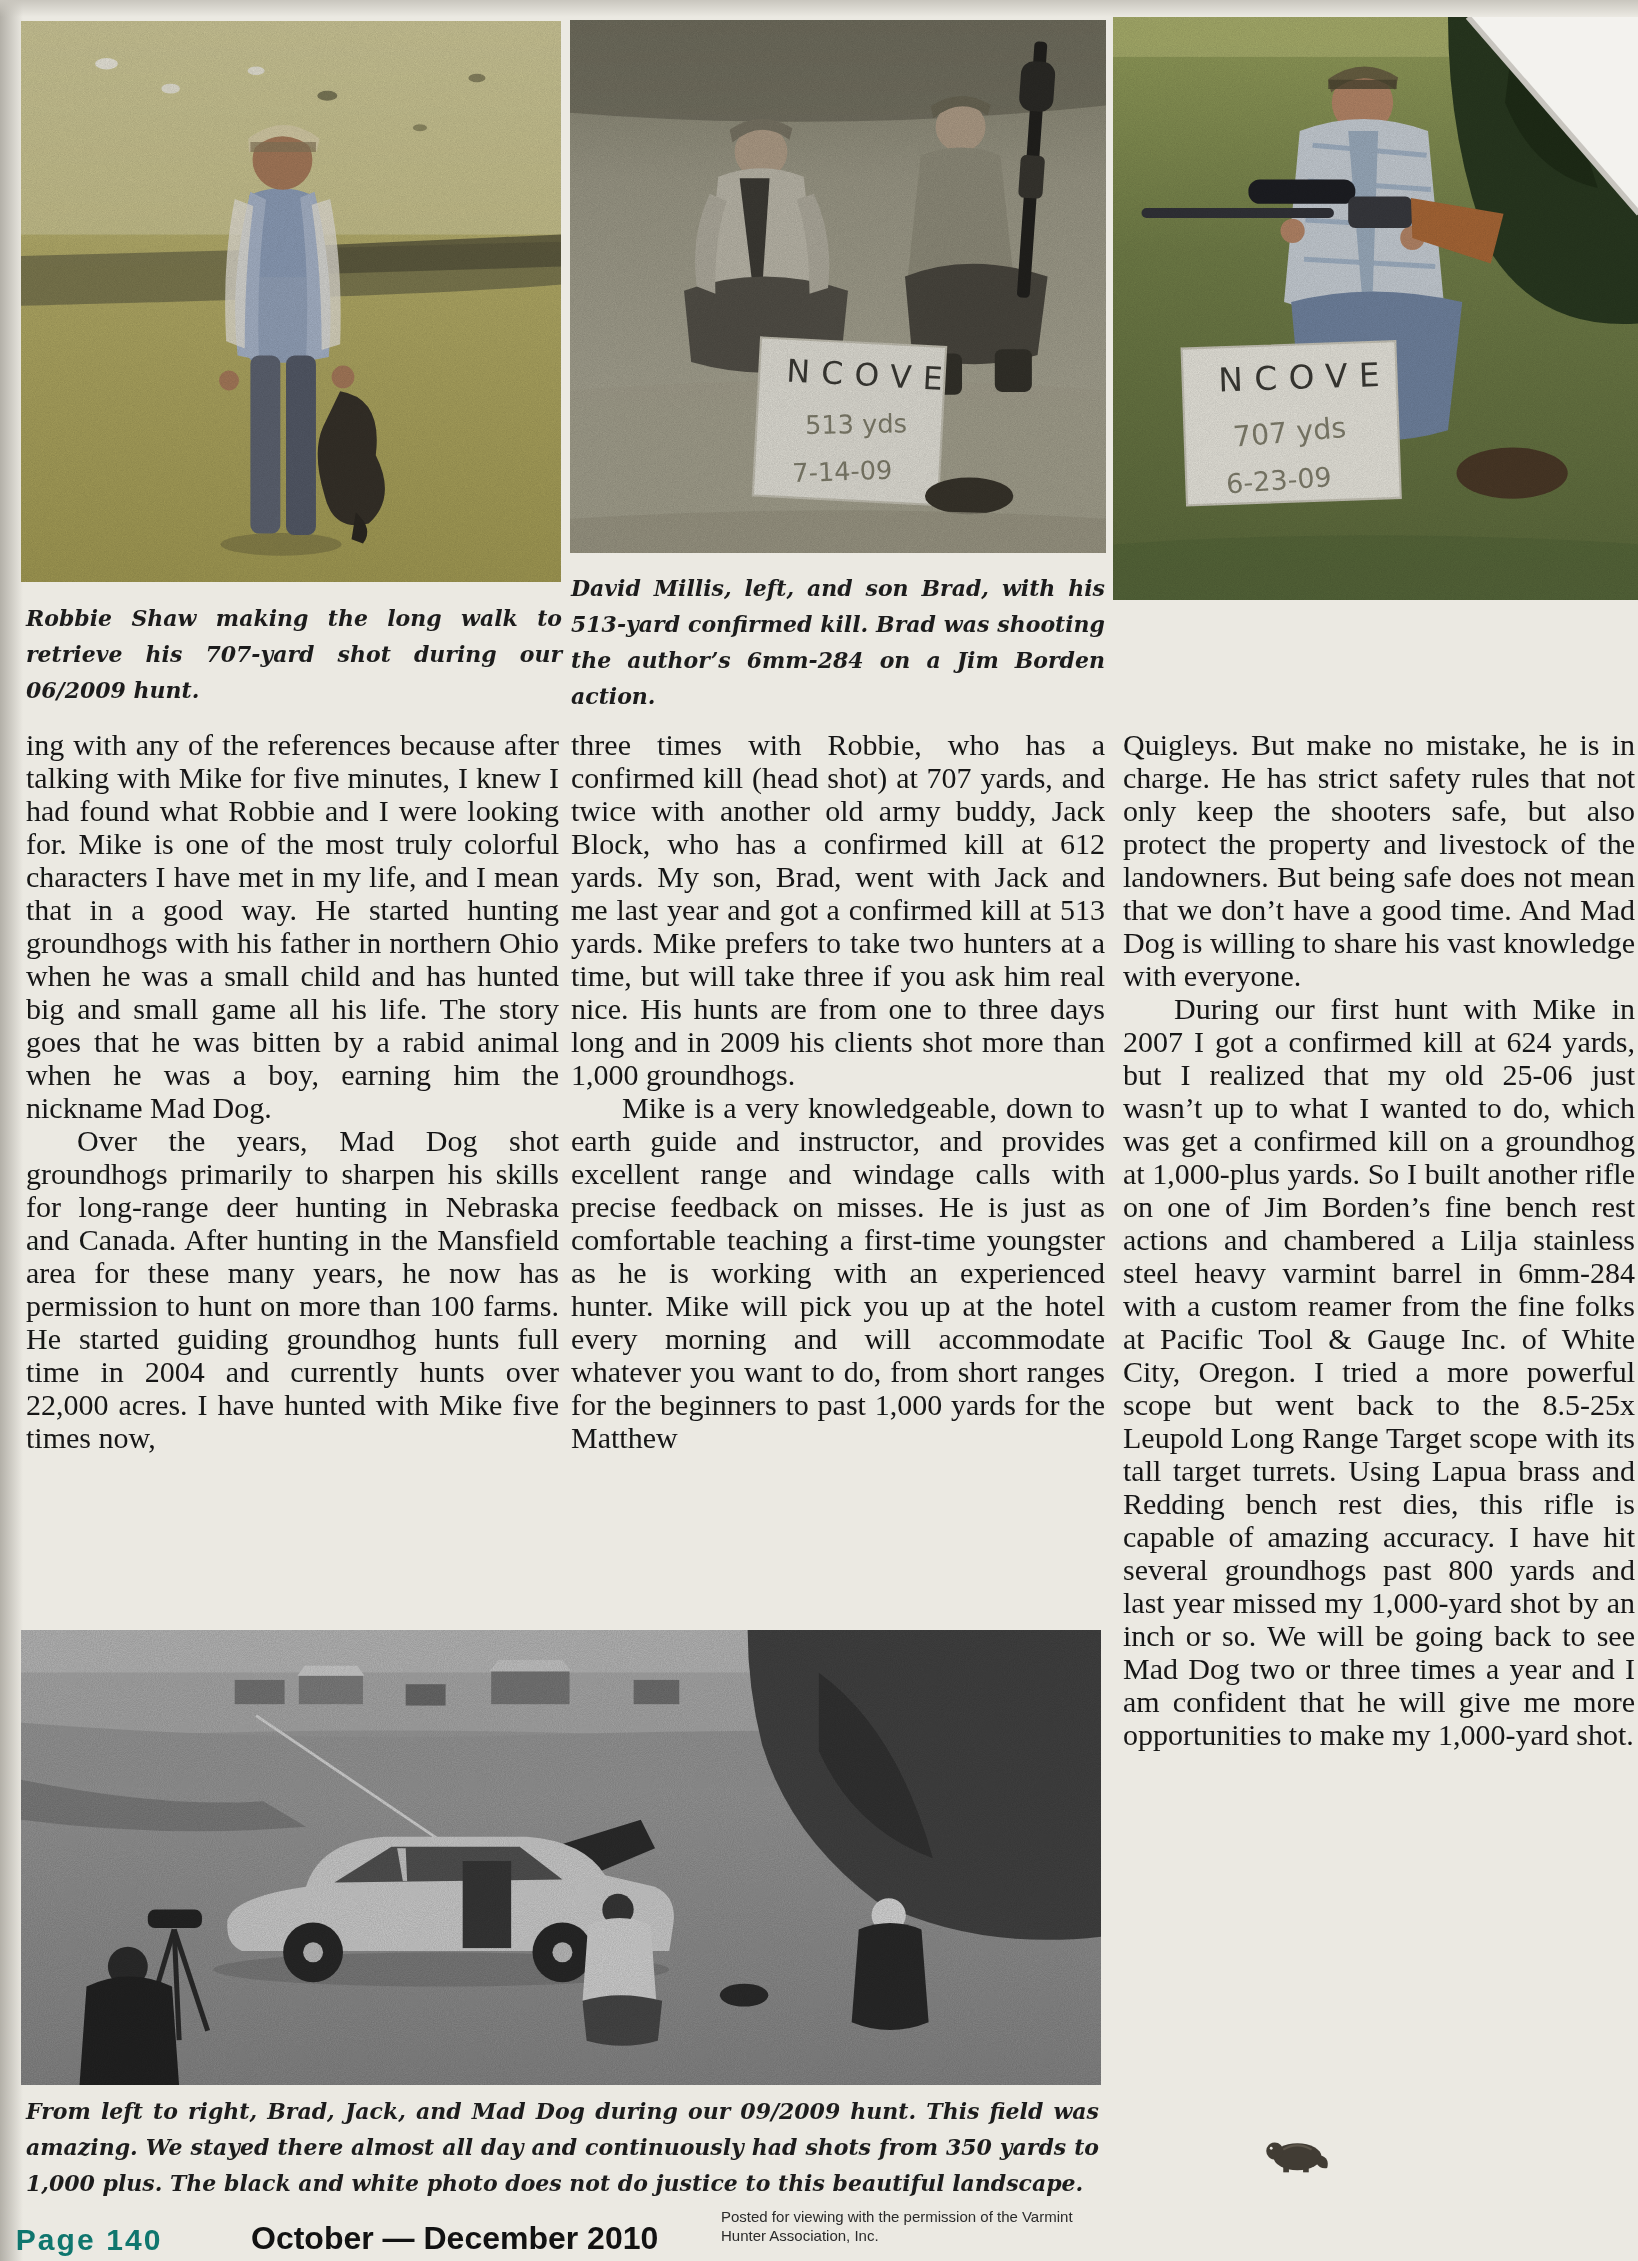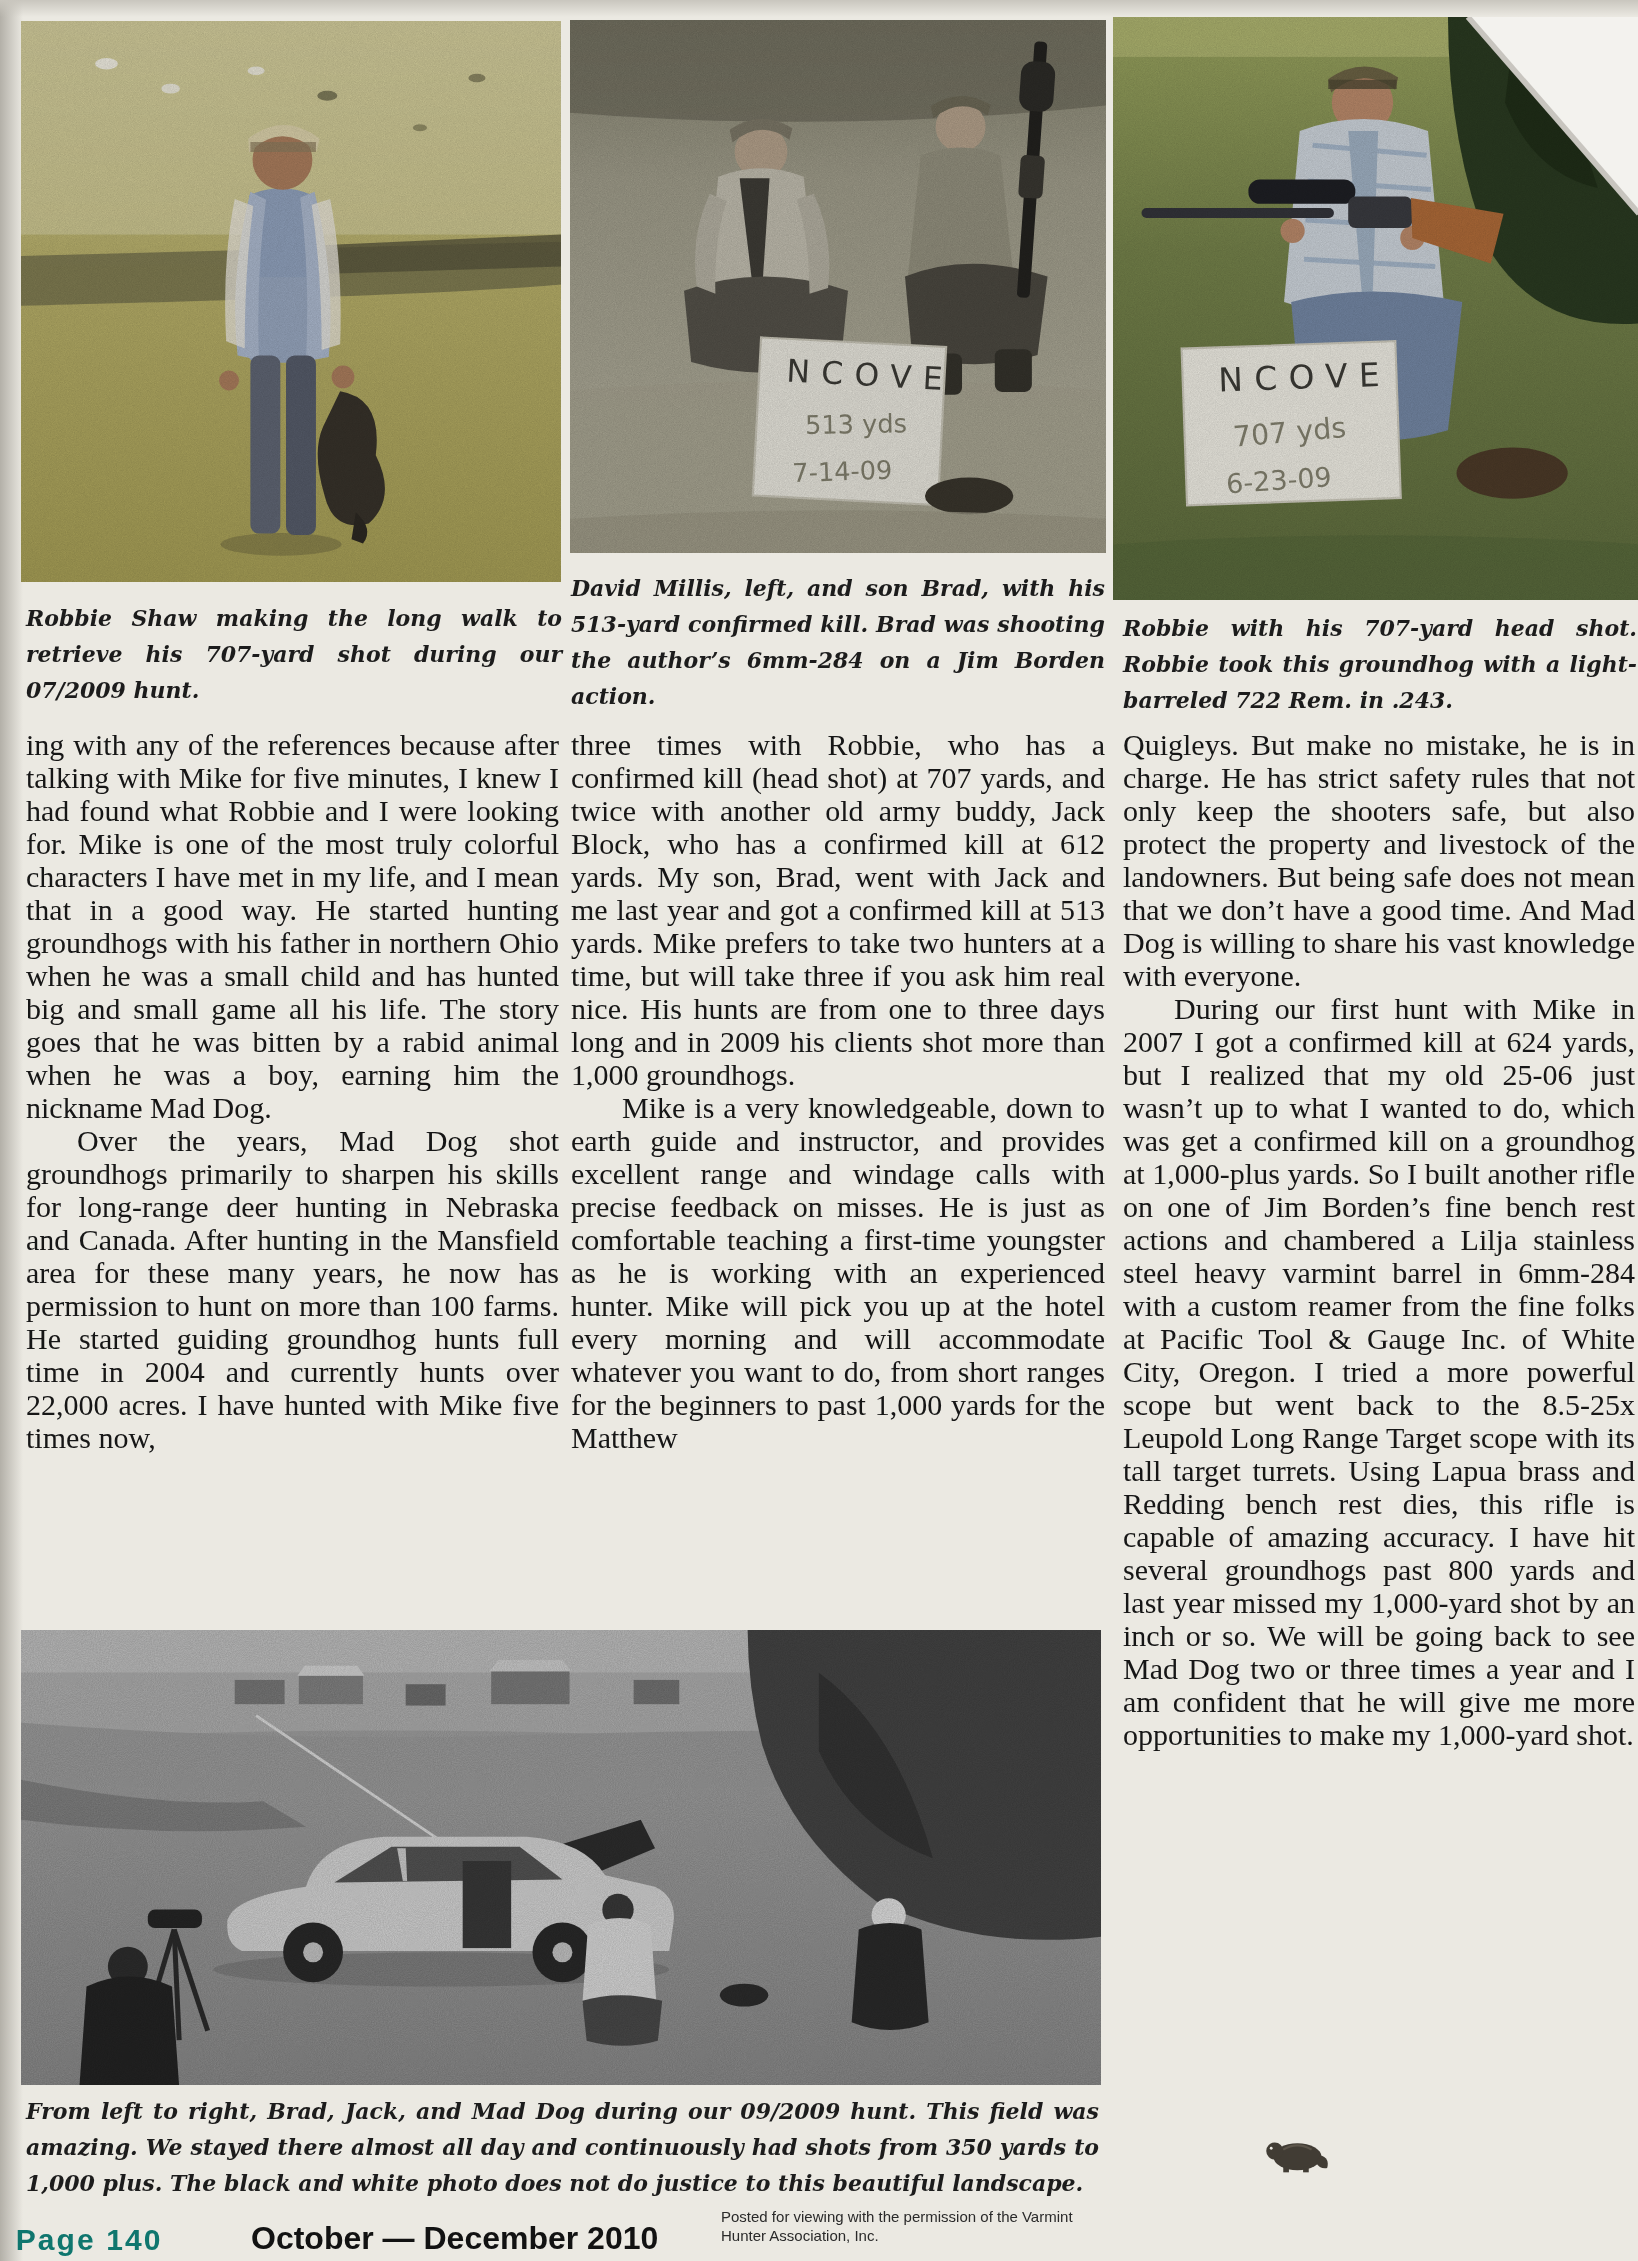--- a/index.html
+++ b/index.html
@@ -81,21 +81,21 @@
         <path d="M320,185 q45,-45 95,-2 l4,-18 q-50,-38 -100,0 Z" fill="#d9cfa9"></path>
         <path d="M322,170 h92 v14 h-92 Z" fill="#8a7a5e" opacity="0.7"></path>
         <circle cx="452" cy="500" r="16" fill="#a97c5c"></circle>
         <path d="M448,520 q60,10 50,90 q30,60 -10,96 q-50,12 -62,-40 q-18,-60 -2,-96 Z" fill="#37322a"></path>
         <path d="M470,690 q26,24 10,44 l-16,-6 Z" fill="#2c2822"></path>
         <circle cx="292" cy="505" r="14" fill="#a97c5c"></circle>
       </g>
       <rect width="758" height="788" filter="url(#n1)" opacity="0.16"></rect>
     </svg>
   </div>
-  <div class="caption cap1">Robbie Shaw making the long walk to retrieve his 707-yard shot during our 07/2009 hunt.</div>
+  <div class="caption cap1">Robbie Shaw making the long walk to retrieve his 707-yard shot during our 06/2009 hunt.</div>
 
   <div class="photo photo2">
     <svg viewBox="0 0 752 748" preserveAspectRatio="none">
       <defs>
         <linearGradient id="p2g" x1="0" y1="0" x2="0" y2="1">
           <stop offset="0" stop-color="#84826f"></stop>
             <stop offset="0.3" stop-color="#a09d8b"></stop>
           <stop offset="1" stop-color="#b2af9d"></stop>
         </linearGradient>
         <filter id="n2">
@@ -181,21 +181,20 @@
         <text class="sign-hand" x="168" y="596" font-size="40" transform="rotate(-3 250 586)">707 yds</text>
         <text class="sign-hand" x="156" y="662" font-size="38" transform="rotate(-2 250 652)">6-23-09</text>
       </g>
       <ellipse cx="560" cy="640" rx="78" ry="36" fill="#4c3a28"></ellipse>
       <path d="M0,740 q370,-26 738,0 l0,78 -738,0 Z" fill="#55663a" opacity="0.7"></path>
       <rect width="738" height="818" filter="url(#n3)" opacity="0.16"></rect>
       <polygon points="498,0 738,0 738,276" fill="#f3f2ee"></polygon>
       <line x1="498" y1="0" x2="738" y2="276" stroke="#c8c5bf" stroke-width="8"></line>
     </svg>
   </div>
-  <div class="caption cap3">Robbie with his 707-yard head shot. Robbie took this groundhog with a light-barreled 722 Rem. in .243.</div>
 
   <div class="bodycol col1">
       <p class="">ing with any of the references because after talking with Mike for five minutes, I knew I had found what Robbie and I were looking for. Mike is one of the most truly colorful characters I have met in my life, and I mean that in a good way. He started hunting groundhogs with his father in northern Ohio when he was a small child and has hunted big and small game all his life. The story goes that he was bitten by a rabid animal when he was a boy, earning him the nickname Mad Dog.</p>
       <p class="indent">Over the years, Mad Dog shot groundhogs primarily to sharpen his skills for long-range deer hunting in Nebraska and Canada. After hunting in the Mansfield area for these many years, he now has permission to hunt on more than 100 farms. He started guiding groundhog hunts full time in 2004 and currently hunts over 22,000 acres. I have hunted with Mike five times now,</p>
     </div>
   <div class="bodycol col2">
       <p class="">three times with Robbie, who has a confirmed kill (head shot) at 707 yards, and twice with another old army buddy, Jack Block, who has a confirmed kill at 612 yards. My son, Brad, went with Jack and me last year and got a confirmed kill at 513 yards. Mike prefers to take two hunters at a time, but will take three if you ask him real nice. His hunts are from one to three days long and in 2009 his clients shot more than 1,000 groundhogs.</p>
       <p class="indent">Mike is a very knowledgeable, down to earth guide and instructor, and provides excellent range and windage calls with precise feedback on misses. He is just as comfortable teaching a first-time youngster as he is working with an experienced hunter. Mike will pick you up at the hotel every morning and will accommodate whatever you want to do, from short ranges for the beginners to past 1,000 yards for the Matthew</p>
     </div>
   <div class="bodycol col3">

